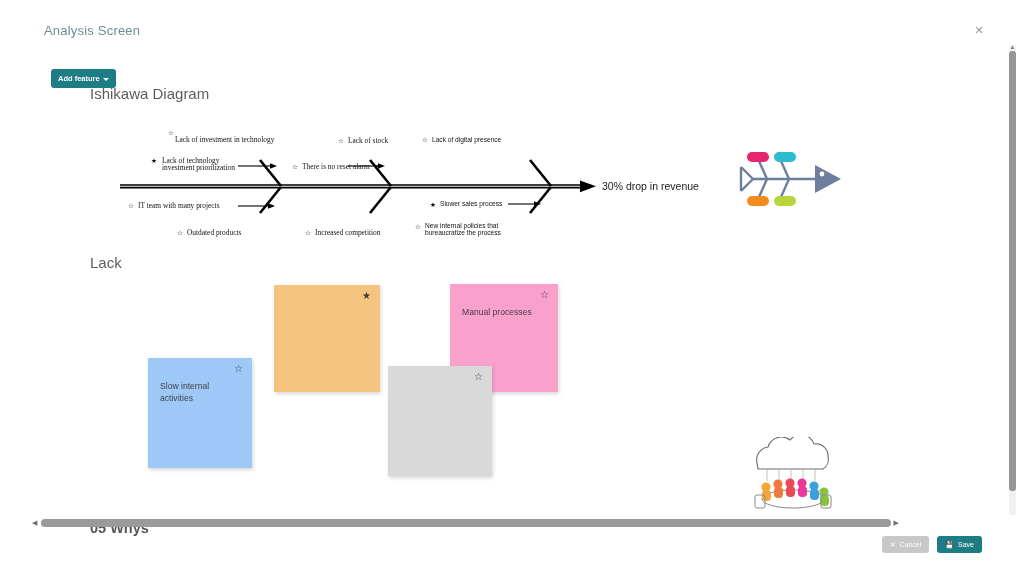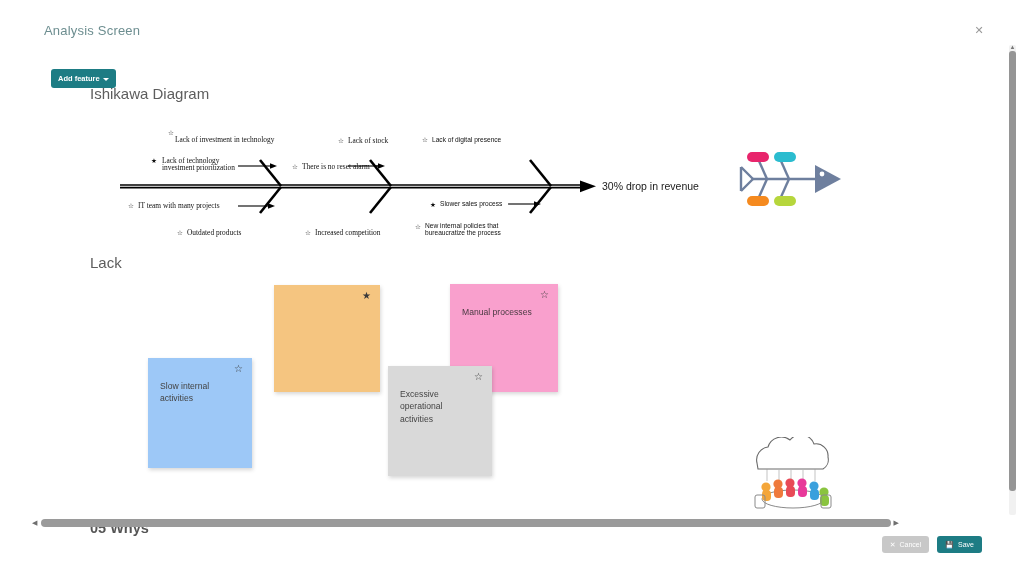--- a/index.html
+++ b/index.html
@@ -238,21 +238,20 @@
     <span class="note-star">★</span>
   </div>
 
   <div class="note" id="note-3" style="background: rgb(249, 160, 205);">
     <span class="note-star">☆</span>
     <div class="note-text">Manual processes</div>
   </div>
 
   <div class="note" id="note-2" style="background: rgb(217, 217, 217);">
     <span class="note-star">☆</span>
-    <div class="note-text">Excessive operational activities</div>
   </div>
 
   <svg id="brainstorm" width="120" height="80" viewBox="0 0 120 80">
 
     <path d="M24,26 a13,13 0 0 1 11,-16 a14,14 0 0 1 22,-7 a14,14 0 0 1 24,4 a12,12 0 0 1 14,13 a11,11 0 0 1 -5,12 L25,32 Z" fill="#ffffff" stroke="#6a6a6a" stroke-width="1.1"></path>
 
     <g stroke="#9a9a9a" stroke-width=".6">
       <line x1="34" y1="32" x2="34" y2="44"></line>
       <line x1="46" y1="33" x2="46" y2="44"></line>
       <line x1="58" y1="33" x2="58" y2="43"></line>

